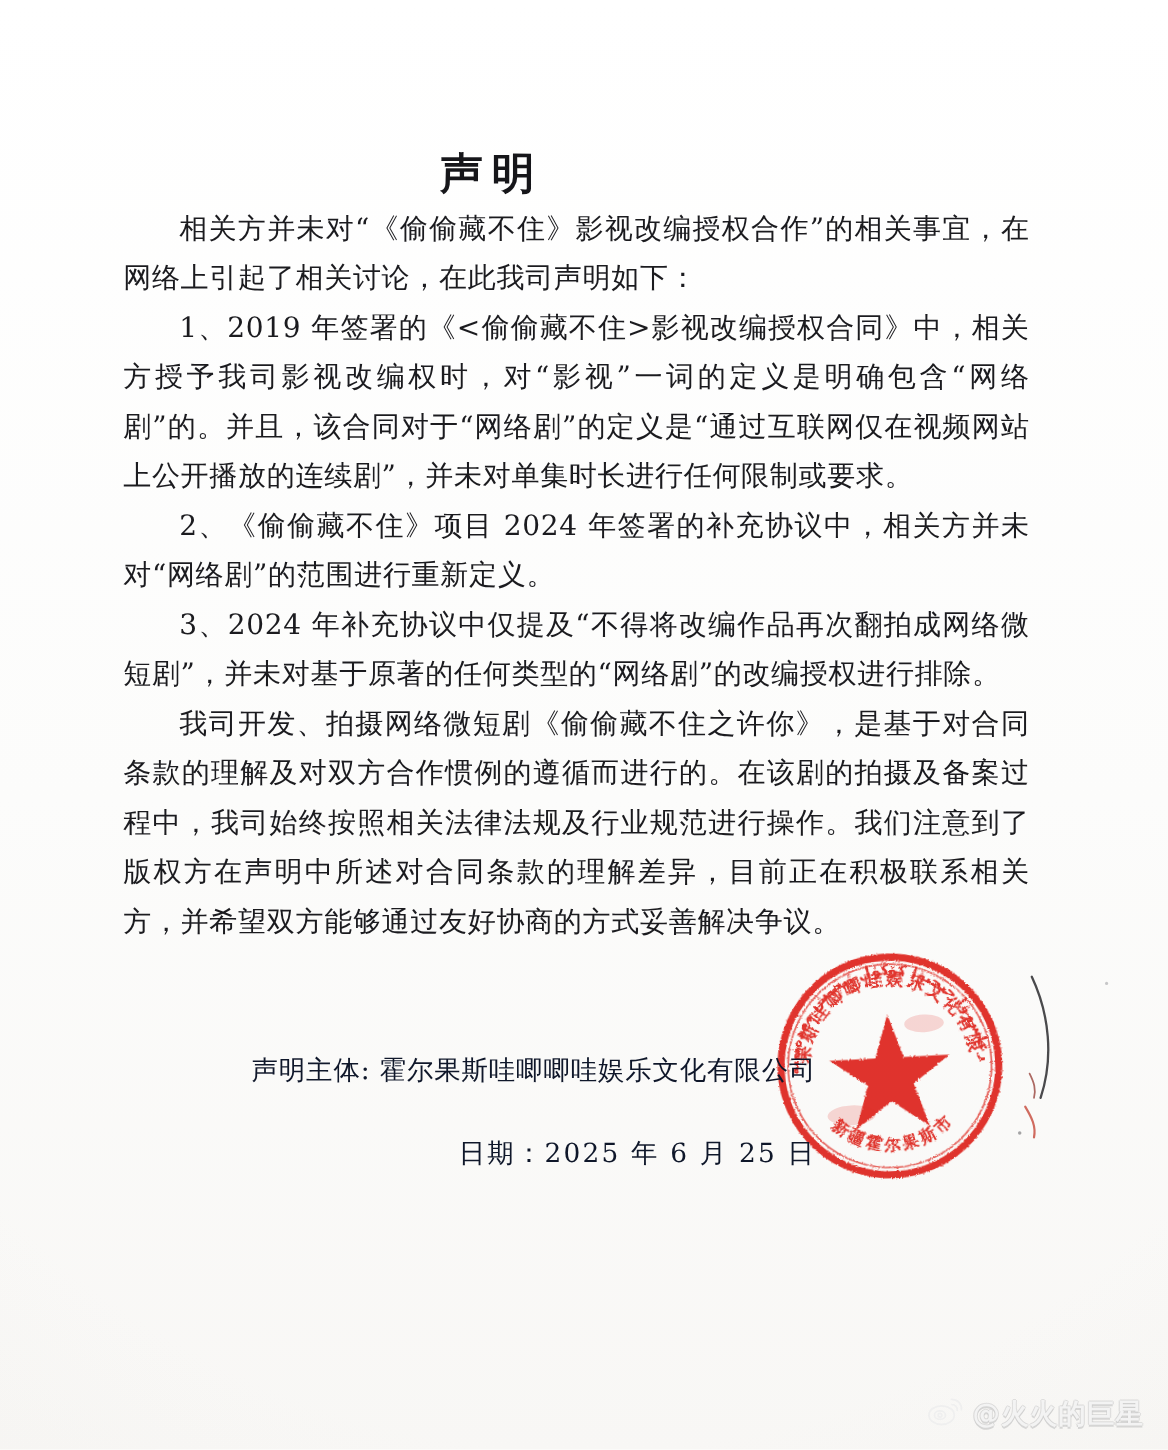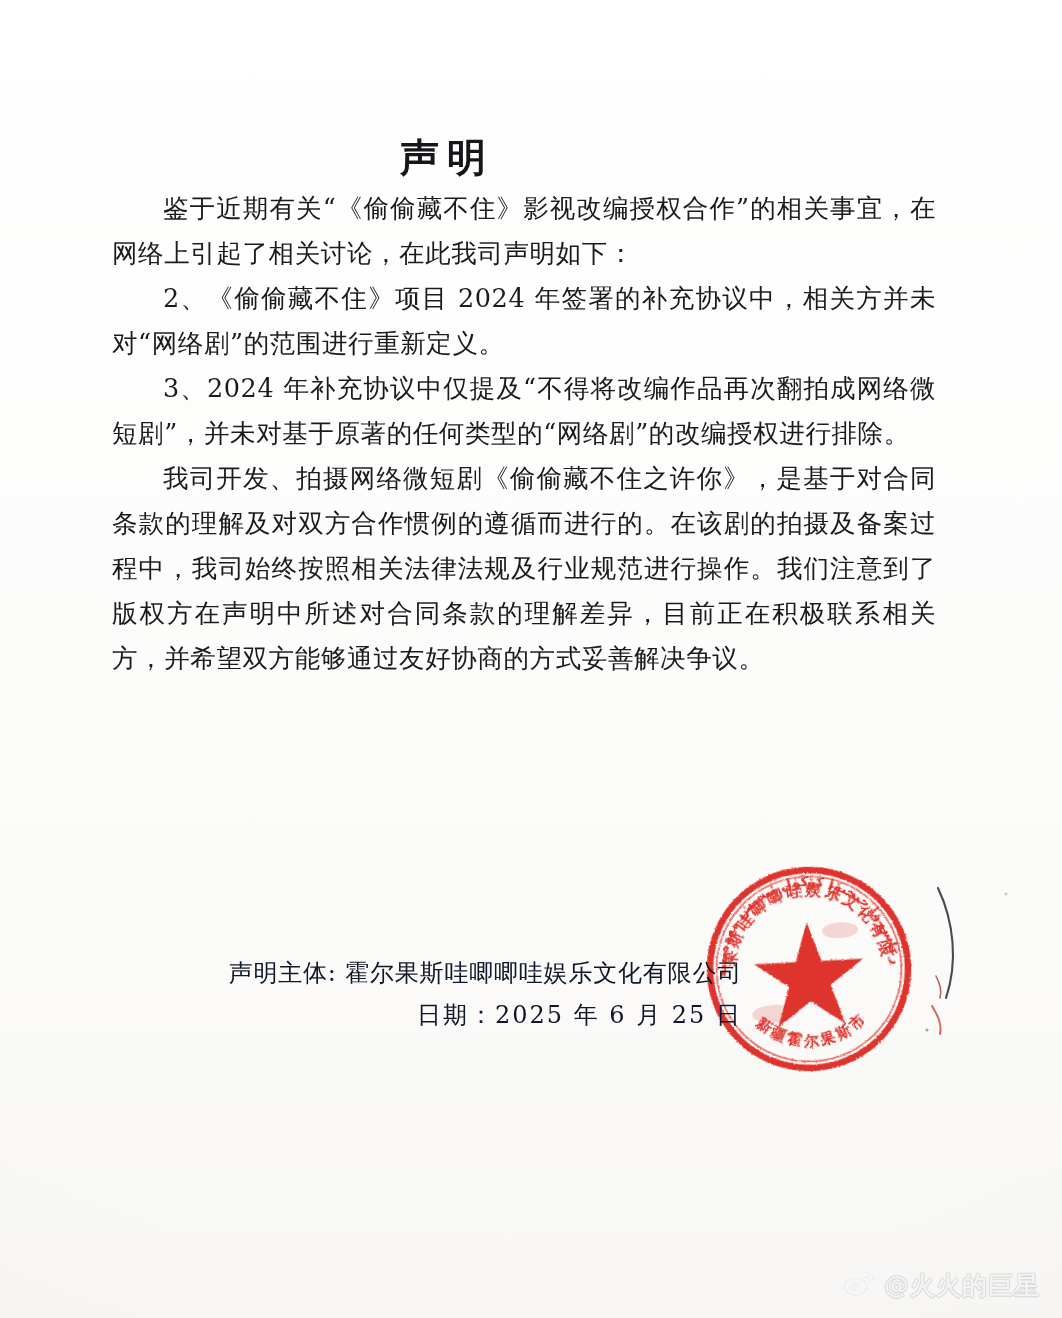--- a/index.html
+++ b/index.html
@@ -98,20 +98,21 @@
   .sig-line {
     text-align: right;
     padding-right: 124px;
     line-height: 42px;
     letter-spacing: 0.8px;
     white-space: nowrap;
   }
   .sig-line.date {
     padding-right: 124px;
     letter-spacing: 2px;
+    margin-top: 33px;
   }
 
   
   #seal {
     position: absolute;
     left: 702px;
     top: 862px;
     width: 214px;
     height: 214px;
     z-index: 2;
@@ -161,21 +162,22 @@
 </head>
 <body>
 
 <div id="page">
 
   <div id="paper-texture"></div>
 
   <div id="doc-title">声明</div>
 
   <div id="body-text">
-    <p class="para">鉴于近期有关“《偷偷藏不住》影视改编授权合作”的相关事宜，在网络上引起了相关讨论，在此我司声明如下：</p>
+    <p class="para">相关方并未对“《偷偷藏不住》影视改编授权合作”的相关事宜，在网络上引起了相关讨论，在此我司声明如下：</p>
+    <p class="para">1、2019 年签署的《&lt;偷偷藏不住&gt;影视改编授权合同》中，相关方授予我司影视改编权时，对“影视”一词的定义是明确包含“网络剧”的。并且，该合同对于“网络剧”的定义是“通过互联网仅在视频网站上公开播放的连续剧”，并未对单集时长进行任何限制或要求。</p>
     <p class="para">2、《偷偷藏不住》项目 2024 年签署的补充协议中，相关方并未对“网络剧”的范围进行重新定义。</p>
     <p class="para">3、2024 年补充协议中仅提及“不得将改编作品再次翻拍成网络微短剧”，并未对基于原著的任何类型的“网络剧”的改编授权进行排除。</p>
     <p class="para">我司开发、拍摄网络微短剧《偷偷藏不住之许你》，是基于对合同条款的理解及对双方合作惯例的遵循而进行的。在该剧的拍摄及备案过程中，我司始终按照相关法律法规及行业规范进行操作。我们注意到了版权方在声明中所述对合同条款的理解差异，目前正在积极联系相关方，并希望双方能够通过友好协商的方式妥善解决争议。</p>
   </div>
 
 
   <div id="seal">
     <svg viewBox="0 0 214 214" xmlns="http://www.w3.org/2000/svg">
       <defs>
         <path id="arcTop" d="M 24 107 A 83 83 0 0 1 190 107" fill="none"></path>

